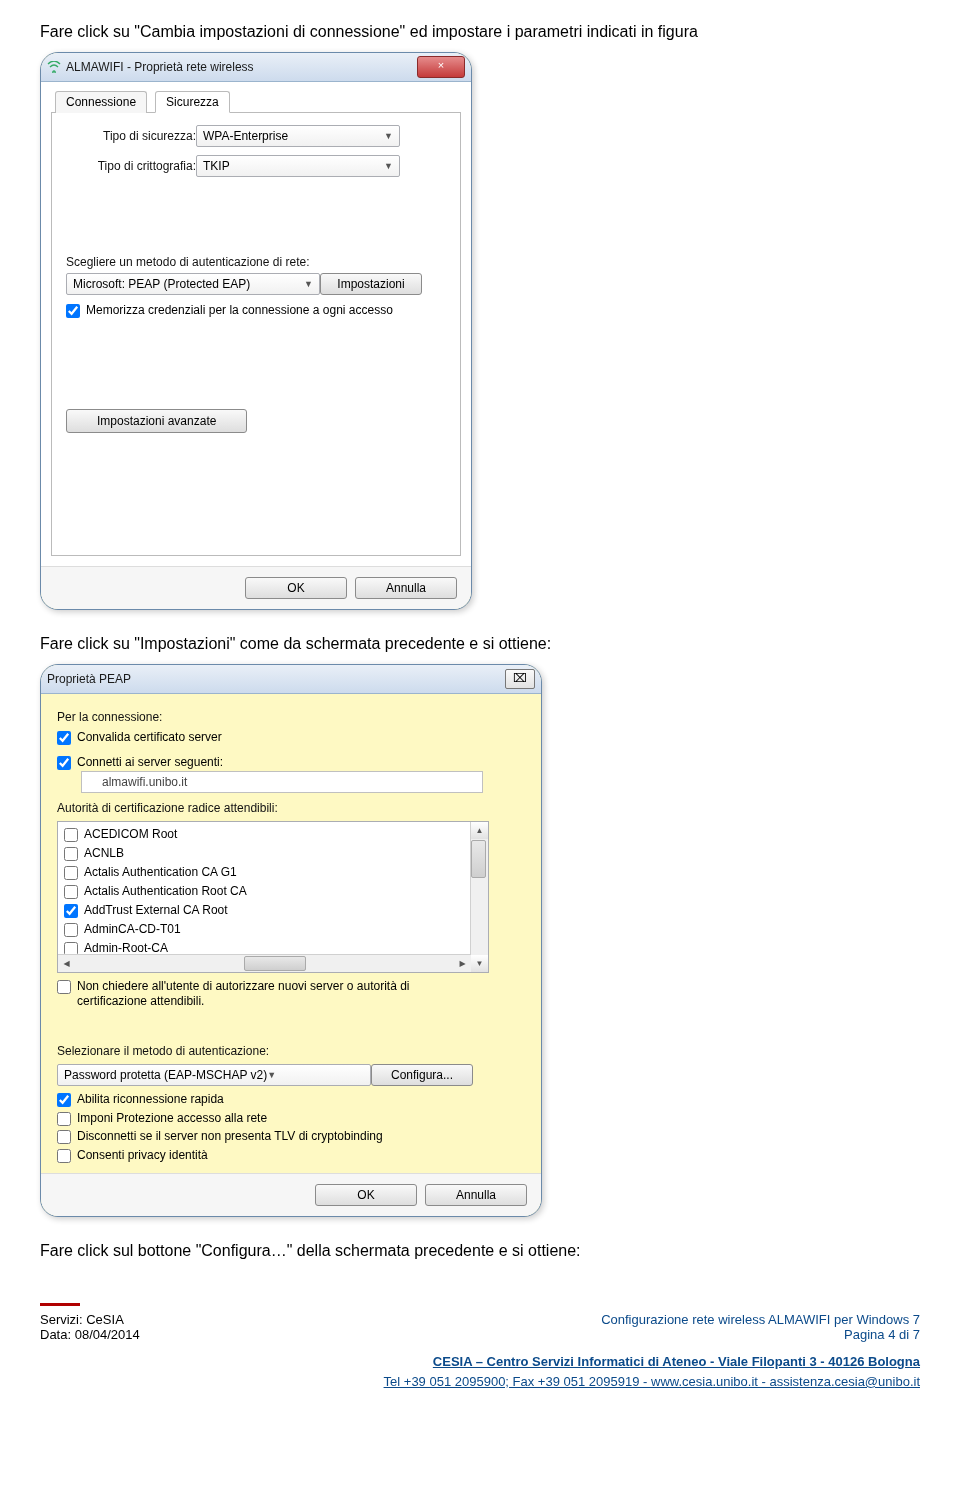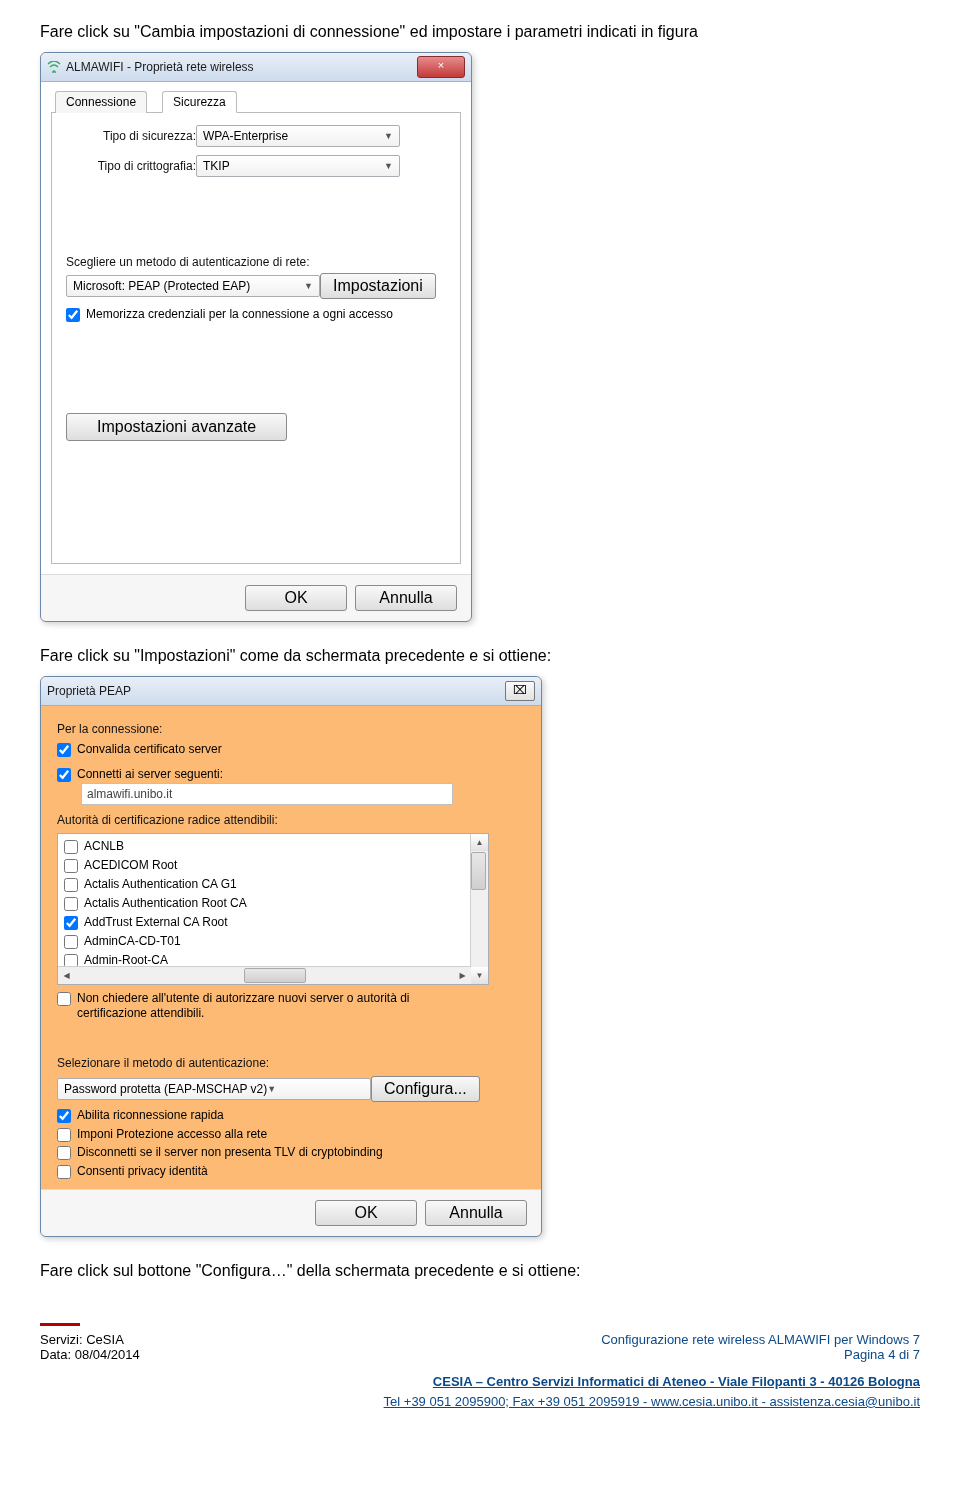--- a/index.html
+++ b/index.html
@@ -16,23 +16,23 @@
     font-family: Verdana, sans-serif;
     font-size: 16px;
     color: #000;
     margin: 20px 0 8px 0;
     line-height: 1.5;
   }
   
   .win {
     width: 430px;
     border: 1px solid #6b8aaa;
-    border-radius: 6px;
+    border-radius: 18px;
     box-shadow: 2px 2px 6px rgba(0,0,0,0.2);
-    background: #fdba74;
+    background: #fef9c3;
     font-family: "Segoe UI", Tahoma, sans-serif;
     font-size: 12px;
     margin-bottom: 22px;
     overflow: hidden;
   }
   .titlebar {
     background: linear-gradient(#e9eff7, #cddbed);
     padding: 4px 6px;
     display: flex;
     align-items: center;
@@ -44,21 +44,21 @@
   .close-btn {
     width: 46px; height: 20px;
     background: linear-gradient(#e68c8c, #c43a3a);
     border: 1px solid #8a2a2a;
     border-radius: 3px;
     color: #fff; text-align: center;
     font-size: 11px; line-height: 16px;
     cursor: pointer;
   }
   .win-body { padding: 8px 10px 10px 10px; background: #fff;}
-  .tabs { display:flex; gap:13px; margin-bottom:0; border-bottom:1px solid #bbb; padding-left:4px;}
+  .tabs { display:flex; gap:6px; margin-bottom:0; border-bottom:1px solid #bbb; padding-left:4px;}
   .tab {
     padding: 3px 10px;
     font-size: 12px;
     border: 1px solid #bbb;
     border-bottom: none;
     background: #f6f6f6;
     border-top-left-radius: 3px;
     border-top-right-radius: 3px;
     margin-right: 2px;
     position: relative;
@@ -86,38 +86,38 @@
   }
   .caret { font-size:9px; color:#555;}
   .gap { height: 70px;}
   .smlabel { font-size:12px; color:#111; margin-bottom:4px;}
   .inline { display:flex; align-items:center; gap:0;}
   .btn {
     border:1px solid #8b8b8b;
     background:linear-gradient(#f9f9f9,#dedede);
     border-radius:3px;
     padding: 3px 12px;
-    font-size:16px;
+    font-size:12px;
     cursor:pointer;
     min-width:76px;
     text-align:center;
   }
   .btn-wide { padding: 4px 30px;}
   .chkrow { display:flex; align-items:flex-start; gap:6px; margin-top:8px; line-height:1.3;}
   .chkrow.tight { margin-top:3px;}
   input[type=checkbox]{ width:14px; height:14px; margin:1px 0 0 0;}
   .dialog-buttons { display:flex; gap:8px; justify-content:flex-end; padding:10px 14px; border-top:1px solid #ddd; background:#f6f6f6;}
   
   .win2 { width: 500px;}
   .peap-body { padding: 12px 16px 10px 16px; }
   .section-label { font-size:12px; color:#111; margin:4px 0 6px 0;}
   .txtfield {
     border:1px solid #c0c0c0;
     background:#fff;
-    padding: 3px 5px;
+    padding: 3px 20px;
     font-size:12px;
     color:#444;
     margin-left: 24px;
     margin-bottom:8px;
     width: 360px;
   }
   .listbox {
     border:1px solid #abadb3;
     height: 150px;
     overflow: hidden;
@@ -239,25 +239,25 @@
         <input type="checkbox" checked="" style="">
         <span>Connetti ai server seguenti:</span>
       </div>
       <div class="txtfield">almawifi.unibo.it</div>
 
       <div class="section-label">Autorità di certificazione radice attendibili:</div>
       <div class="listbox">
         <div class="listbox-inner" id="ca-list">
             <div class="li">
               <input type="checkbox" style="">
+              <span>ACEDICOM Root</span>
+            </div>
+            <div class="li">
+              <input type="checkbox" style="">
               <span>ACNLB</span>
-            </div>
-            <div class="li">
-              <input type="checkbox" style="">
-              <span>ACEDICOM Root</span>
             </div>
             <div class="li">
               <input type="checkbox" style="">
               <span>Actalis Authentication CA G1</span>
             </div>
             <div class="li">
               <input type="checkbox" style="">
               <span>Actalis Authentication Root CA</span>
             </div>
             <div class="li">

